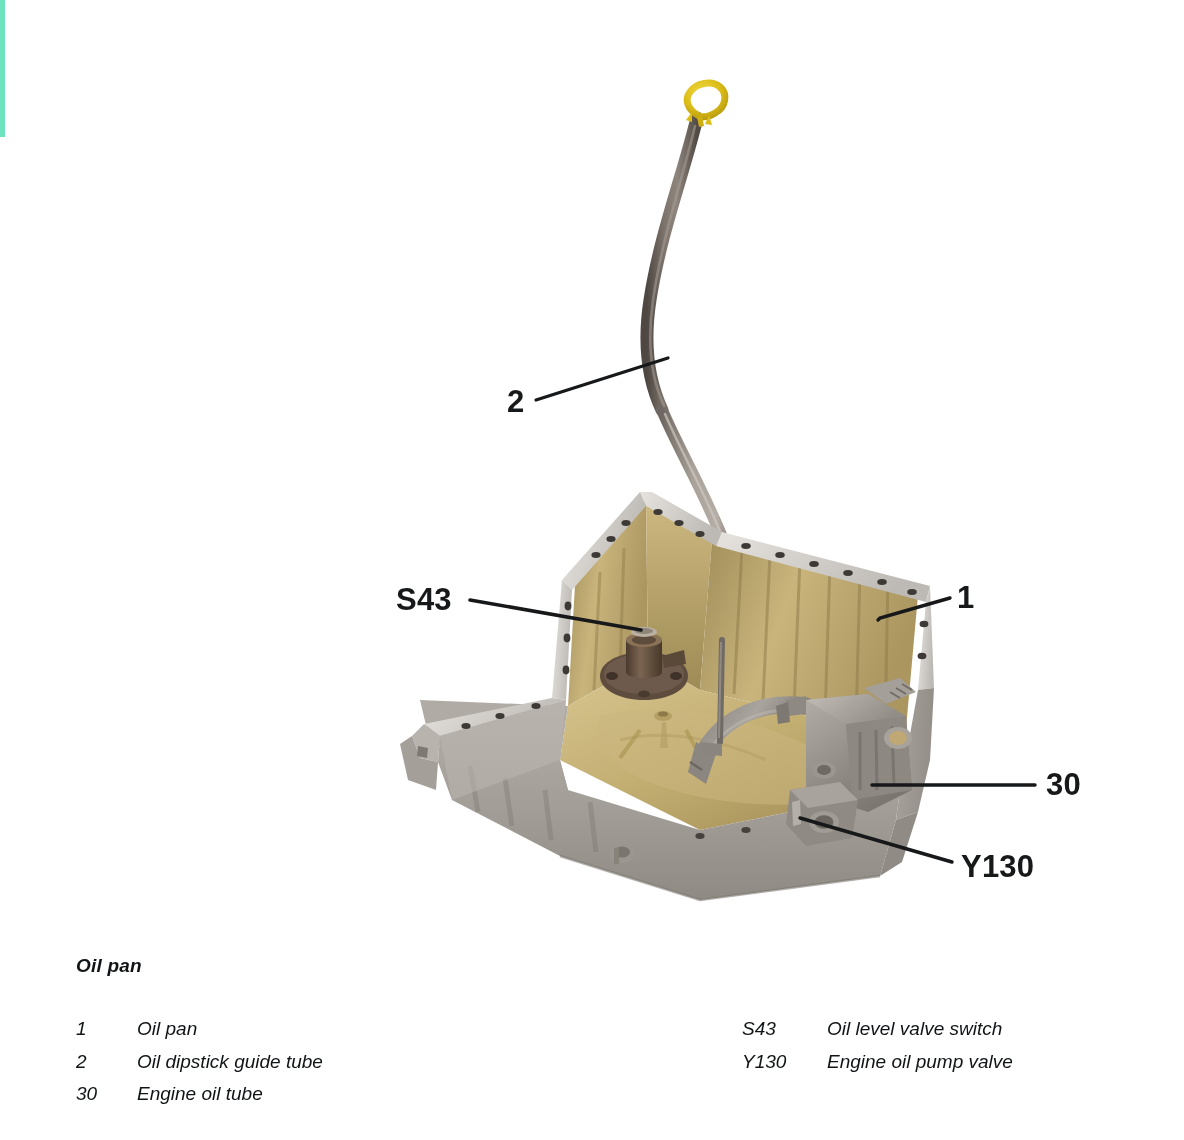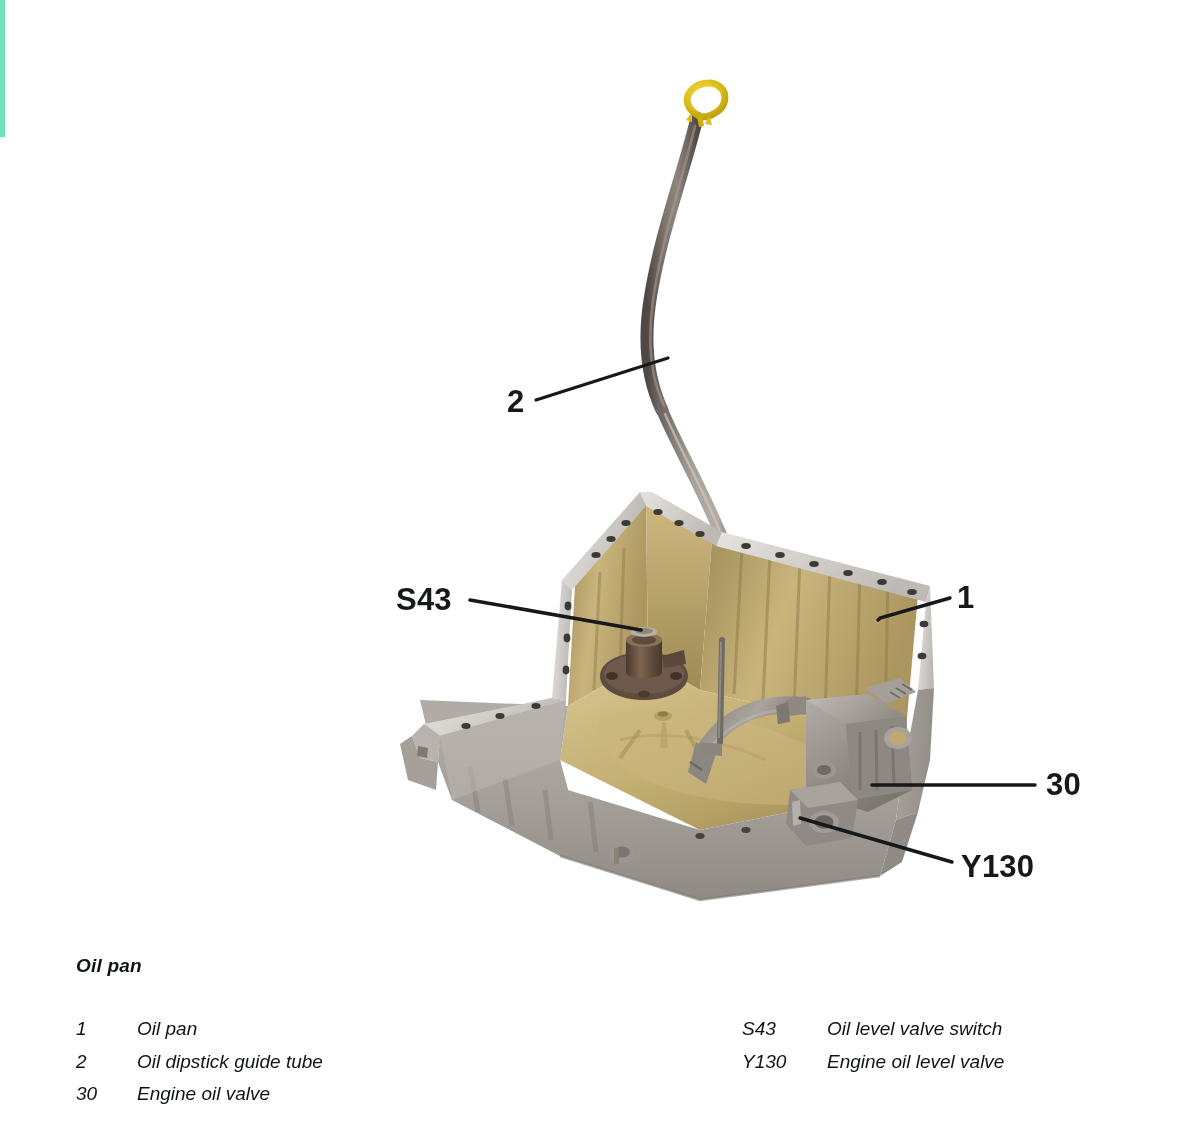--- a/index.html
+++ b/index.html
@@ -366,28 +366,28 @@
       <div class="legend-row">
         <span class="legend-key">1</span>
         <span class="legend-desc">Oil pan</span>
       </div>
       <div class="legend-row">
         <span class="legend-key">2</span>
         <span class="legend-desc">Oil dipstick guide tube</span>
       </div>
       <div class="legend-row">
         <span class="legend-key">30</span>
-        <span class="legend-desc">Engine oil valve</span>
+        <span class="legend-desc">Engine oil tube</span>
       </div>
     </div>
     <div class="legend-col right">
       <div class="legend-row">
         <span class="legend-key">S43</span>
         <span class="legend-desc">Oil level valve switch</span>
       </div>
       <div class="legend-row">
         <span class="legend-key">Y130</span>
-        <span class="legend-desc">Engine oil level valve</span>
+        <span class="legend-desc">Engine oil pump valve</span>
       </div>
     </div>
   </div>
 
 </div>
 
 </body></html>

